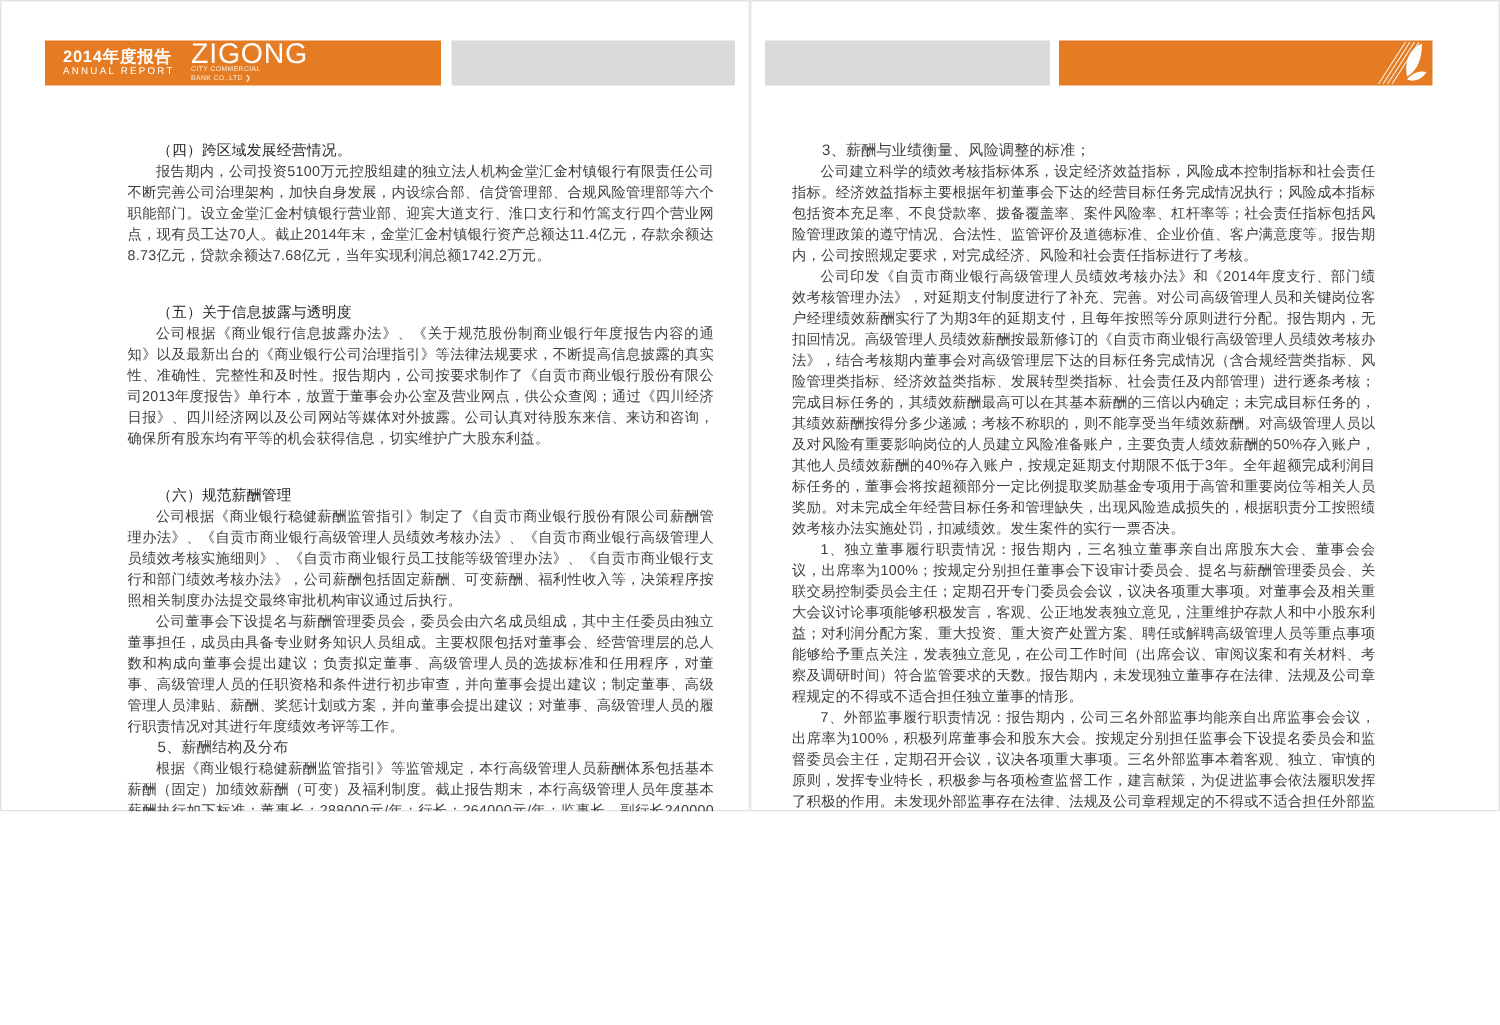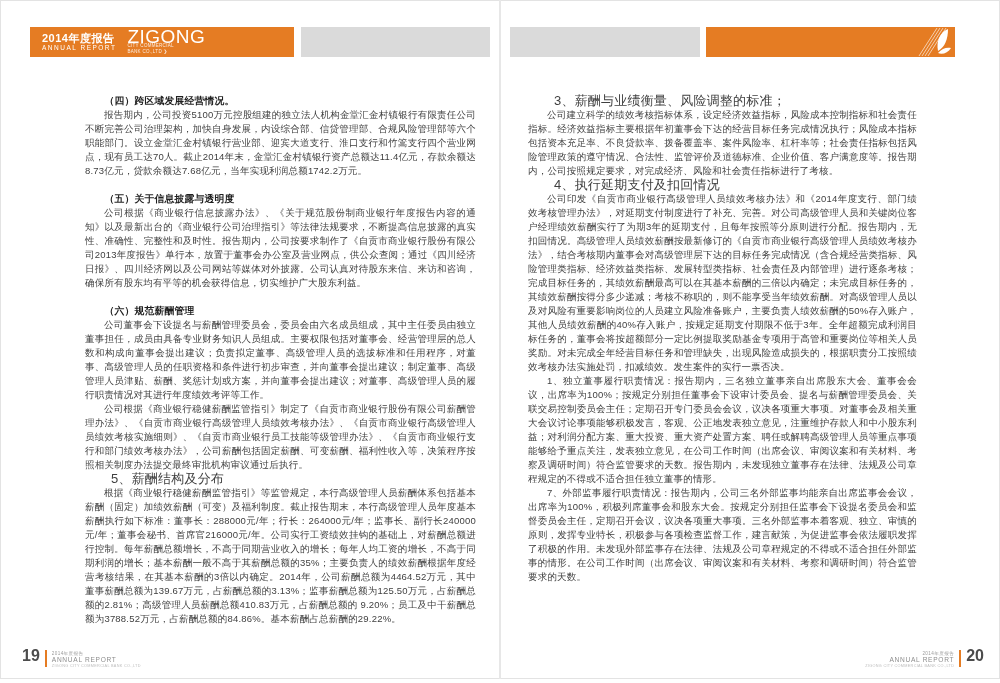--- a/index.html
+++ b/index.html
@@ -1,17 +1,17 @@
 <!DOCTYPE html>
 <html><head>
 <meta charset="utf-8">
 <style>
   html,body{margin:0;padding:0;background:#ffffff;}
   .sheet{
-    position:relative;width:1000px;height:679px;background:#fff;
+    position:relative;width:1000px;height:541px;background:#fff;
     box-shadow:inset 0 0 0 1px #e3e3e3;
     font-family:"Liberation Sans","DejaVu Sans",sans-serif;
     overflow:hidden;
   }
   .gutter{position:absolute;left:499px;top:0;width:2px;height:683px;background:#e7e7e7;}
 
   
   .hdr-orange{position:absolute;top:27px;height:30px;background:#e57c23;box-sizing:border-box;}
   .hdr-left-orange{left:30px;width:264px;display:flex;align-items:center;gap:11px;padding-left:12px;color:#fff;}
   .hdr-right-orange{left:706px;width:249px;display:flex;align-items:center;justify-content:flex-end;padding-right:2px;}
@@ -23,23 +23,23 @@
   .b-name{font-size:19px;font-weight:normal;letter-spacing:.5px;line-height:13px;}
   .b-sub{font-size:4.5px;line-height:5.5px;opacity:.85;letter-spacing:.3px;}
   .logo-svg{display:block;height:28px;width:36px;}
 
   
   .col{position:absolute;top:94px;font-size:9.5px;line-height:14px;color:#3f3f3f;
        text-align:justify;letter-spacing:.2px;}
   .col-left{left:85px;width:391px;}
   .col-right{left:528px;width:389px;}
   .col p,.col h3,.col h4{margin:0;padding:0;text-indent:2em;font-weight:normal;}
-  .col h3{font-weight:bold;color:#1f1f1f;font-size:9.8px;}
-  .col h3.gap{margin-top:14px;}
-  .col h4{font-size:13px;color:#3f3f3f;}
+  .col h3{font-weight:normal;color:#1f1f1f;font-size:9.8px;}
+  .col h3.gap{margin-top:24px;}
+  .col h4{font-size:10px;color:#3f3f3f;}
 
   
   .foot{position:absolute;top:649px;display:flex;align-items:flex-start;}
   .foot-left{left:22px;}
   .foot-right{right:16px;}
   .pnum{font-size:16px;font-weight:bold;color:#4c4c4c;line-height:14px;}
   .fline{width:2px;height:17px;background:#e57c23;margin:1px 5px 0 5px;}
   .fmeta{padding-top:2px;}
   .fmeta.right{text-align:right;}
   .f-cn{font-size:4.6px;color:#9b9b9b;line-height:5px;letter-spacing:.4px;}
@@ -81,30 +81,29 @@
       <path d="M21 25 C25 20 30 19 34 20 C31 25 25 27 21 25 Z" fill="#ffffff"></path>
     </svg>
   </div>
 
   <div class="col col-left">
     <h3>（四）跨区域发展经营情况。</h3>
     <p>报告期内，公司投资5100万元控股组建的独立法人机构金堂汇金村镇银行有限责任公司不断完善公司治理架构，加快自身发展，内设综合部、信贷管理部、合规风险管理部等六个职能部门。设立金堂汇金村镇银行营业部、迎宾大道支行、淮口支行和竹篙支行四个营业网点，现有员工达70人。截止2014年末，金堂汇金村镇银行资产总额达11.4亿元，存款余额达8.73亿元，贷款余额达7.68亿元，当年实现利润总额1742.2万元。</p>
     <h3 class="gap">（五）关于信息披露与透明度</h3>
     <p>公司根据《商业银行信息披露办法》、《关于规范股份制商业银行年度报告内容的通知》以及最新出台的《商业银行公司治理指引》等法律法规要求，不断提高信息披露的真实性、准确性、完整性和及时性。报告期内，公司按要求制作了《自贡市商业银行股份有限公司2013年度报告》单行本，放置于董事会办公室及营业网点，供公众查阅；通过《四川经济日报》、四川经济网以及公司网站等媒体对外披露。公司认真对待股东来信、来访和咨询，确保所有股东均有平等的机会获得信息，切实维护广大股东利益。</p>
     <h3 class="gap">（六）规范薪酬管理</h3>
+    <p>公司根据《商业银行稳健薪酬监管指引》制定了《自贡市商业银行股份有限公司薪酬管理办法》、《自贡市商业银行高级管理人员绩效考核办法》、《自贡市商业银行高级管理人员绩效考核实施细则》、《自贡市商业银行员工技能等级管理办法》、《自贡市商业银行支行和部门绩效考核办法》，公司薪酬包括固定薪酬、可变薪酬、福利性收入等，决策程序按照相关制度办法提交最终审批机构审议通过后执行。</p>
     <p>公司董事会下设提名与薪酬管理委员会，委员会由六名成员组成，其中主任委员由独立董事担任，成员由具备专业财务知识人员组成。主要权限包括对董事会、经营管理层的总人数和构成向董事会提出建议；负责拟定董事、高级管理人员的选拔标准和任用程序，对董事、高级管理人员的任职资格和条件进行初步审查，并向董事会提出建议；制定董事、高级管理人员津贴、薪酬、奖惩计划或方案，并向董事会提出建议；对董事、高级管理人员的履行职责情况对其进行年度绩效考评等工作。</p>
-    <p>公司根据《商业银行稳健薪酬监管指引》制定了《自贡市商业银行股份有限公司薪酬管理办法》、《自贡市商业银行高级管理人员绩效考核办法》、《自贡市商业银行高级管理人员绩效考核实施细则》、《自贡市商业银行员工技能等级管理办法》、《自贡市商业银行支行和部门绩效考核办法》，公司薪酬包括固定薪酬、可变薪酬、福利性收入等，决策程序按照相关制度办法提交最终审批机构审议通过后执行。</p>
     <h4>5、薪酬结构及分布</h4>
     <p>根据《商业银行稳健薪酬监管指引》等监管规定，本行高级管理人员薪酬体系包括基本薪酬（固定）加绩效薪酬（可变）及福利制度。截止报告期末，本行高级管理人员年度基本薪酬执行如下标准：董事长：288000元/年；行长：264000元/年；监事长、副行长240000元/年；董事会秘书、首席官216000元/年。公司实行工资绩效挂钩的基础上，对薪酬总额进行控制。每年薪酬总额增长，不高于同期营业收入的增长；每年人均工资的增长，不高于同期利润的增长；基本薪酬一般不高于其薪酬总额的35%；主要负责人的绩效薪酬根据年度经营考核结果，在其基本薪酬的3倍以内确定。2014年，公司薪酬总额为4464.52万元，其中董事薪酬总额为139.67万元，占薪酬总额的3.13%；监事薪酬总额为125.50万元，占薪酬总额的2.81%；高级管理人员薪酬总额410.83万元，占薪酬总额的 9.20%；员工及中干薪酬总额为3788.52万元，占薪酬总额的84.86%。基本薪酬占总薪酬的29.22%。</p>
   </div>
 
   <div class="col col-right">
     <h4>3、薪酬与业绩衡量、风险调整的标准；</h4>
     <p>公司建立科学的绩效考核指标体系，设定经济效益指标，风险成本控制指标和社会责任指标。经济效益指标主要根据年初董事会下达的经营目标任务完成情况执行；风险成本指标包括资本充足率、不良贷款率、拨备覆盖率、案件风险率、杠杆率等；社会责任指标包括风险管理政策的遵守情况、合法性、监管评价及道德标准、企业价值、客户满意度等。报告期内，公司按照规定要求，对完成经济、风险和社会责任指标进行了考核。</p>
-    <h4>4、执行延期支付及扣回情况</h4>
     <p>公司印发《自贡市商业银行高级管理人员绩效考核办法》和《2014年度支行、部门绩效考核管理办法》，对延期支付制度进行了补充、完善。对公司高级管理人员和关键岗位客户经理绩效薪酬实行了为期3年的延期支付，且每年按照等分原则进行分配。报告期内，无扣回情况。高级管理人员绩效薪酬按最新修订的《自贡市商业银行高级管理人员绩效考核办法》，结合考核期内董事会对高级管理层下达的目标任务完成情况（含合规经营类指标、风险管理类指标、经济效益类指标、发展转型类指标、社会责任及内部管理）进行逐条考核；完成目标任务的，其绩效薪酬最高可以在其基本薪酬的三倍以内确定；未完成目标任务的，其绩效薪酬按得分多少递减；考核不称职的，则不能享受当年绩效薪酬。对高级管理人员以及对风险有重要影响岗位的人员建立风险准备账户，主要负责人绩效薪酬的50%存入账户，其他人员绩效薪酬的40%存入账户，按规定延期支付期限不低于3年。全年超额完成利润目标任务的，董事会将按超额部分一定比例提取奖励基金专项用于高管和重要岗位等相关人员奖励。对未完成全年经营目标任务和管理缺失，出现风险造成损失的，根据职责分工按照绩效考核办法实施处罚，扣减绩效。发生案件的实行一票否决。</p>
     <p>1、独立董事履行职责情况：报告期内，三名独立董事亲自出席股东大会、董事会会议，出席率为100%；按规定分别担任董事会下设审计委员会、提名与薪酬管理委员会、关联交易控制委员会主任；定期召开专门委员会会议，议决各项重大事项。对董事会及相关重大会议讨论事项能够积极发言，客观、公正地发表独立意见，注重维护存款人和中小股东利益；对利润分配方案、重大投资、重大资产处置方案、聘任或解聘高级管理人员等重点事项能够给予重点关注，发表独立意见，在公司工作时间（出席会议、审阅议案和有关材料、考察及调研时间）符合监管要求的天数。报告期内，未发现独立董事存在法律、法规及公司章程规定的不得或不适合担任独立董事的情形。</p>
     <p>7、外部监事履行职责情况：报告期内，公司三名外部监事均能亲自出席监事会会议，出席率为100%，积极列席董事会和股东大会。按规定分别担任监事会下设提名委员会和监督委员会主任，定期召开会议，议决各项重大事项。三名外部监事本着客观、独立、审慎的原则，发挥专业特长，积极参与各项检查监督工作，建言献策，为促进监事会依法履职发挥了积极的作用。未发现外部监事存在法律、法规及公司章程规定的不得或不适合担任外部监事的情形。在公司工作时间（出席会议、审阅议案和有关材料、考察和调研时间）符合监管要求的天数。</p>
   </div>
 
   <div class="foot foot-left">
     <div class="pnum">19</div>
     <div class="fline"></div>
     <div class="fmeta">
       <div class="f-cn">2014年度报告</div>

